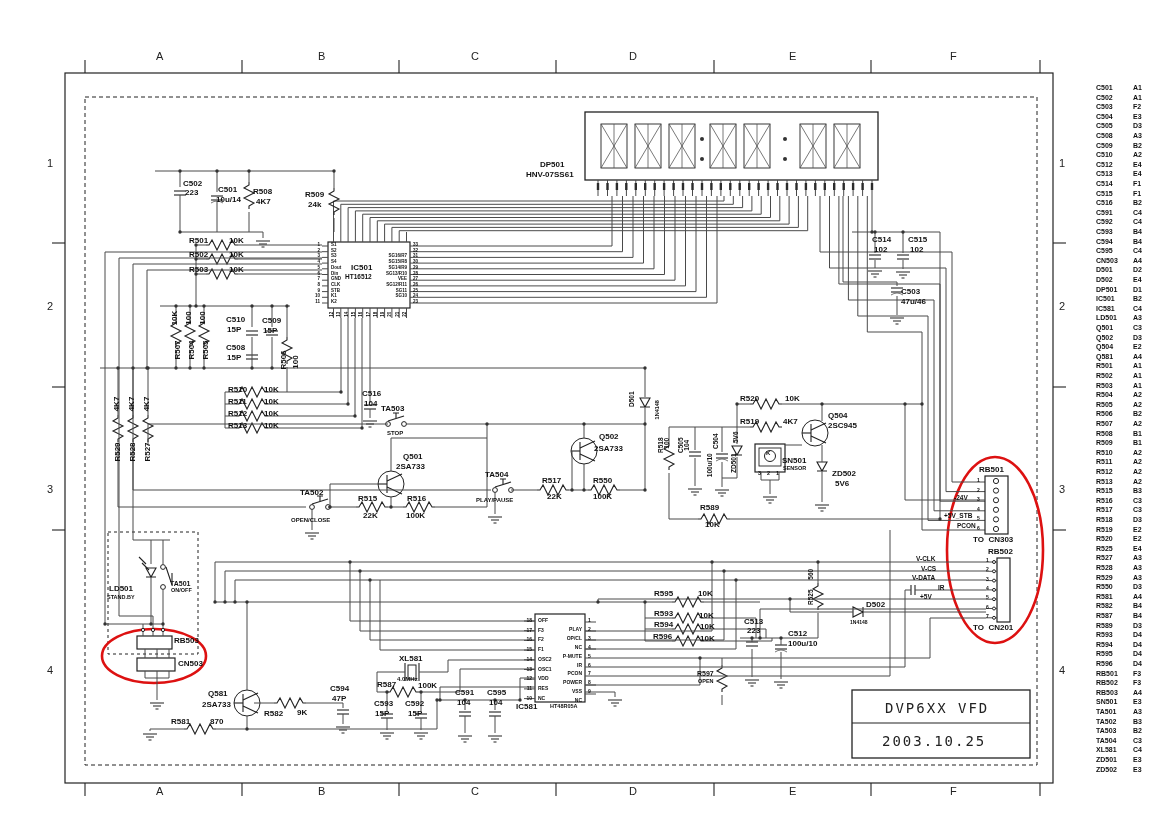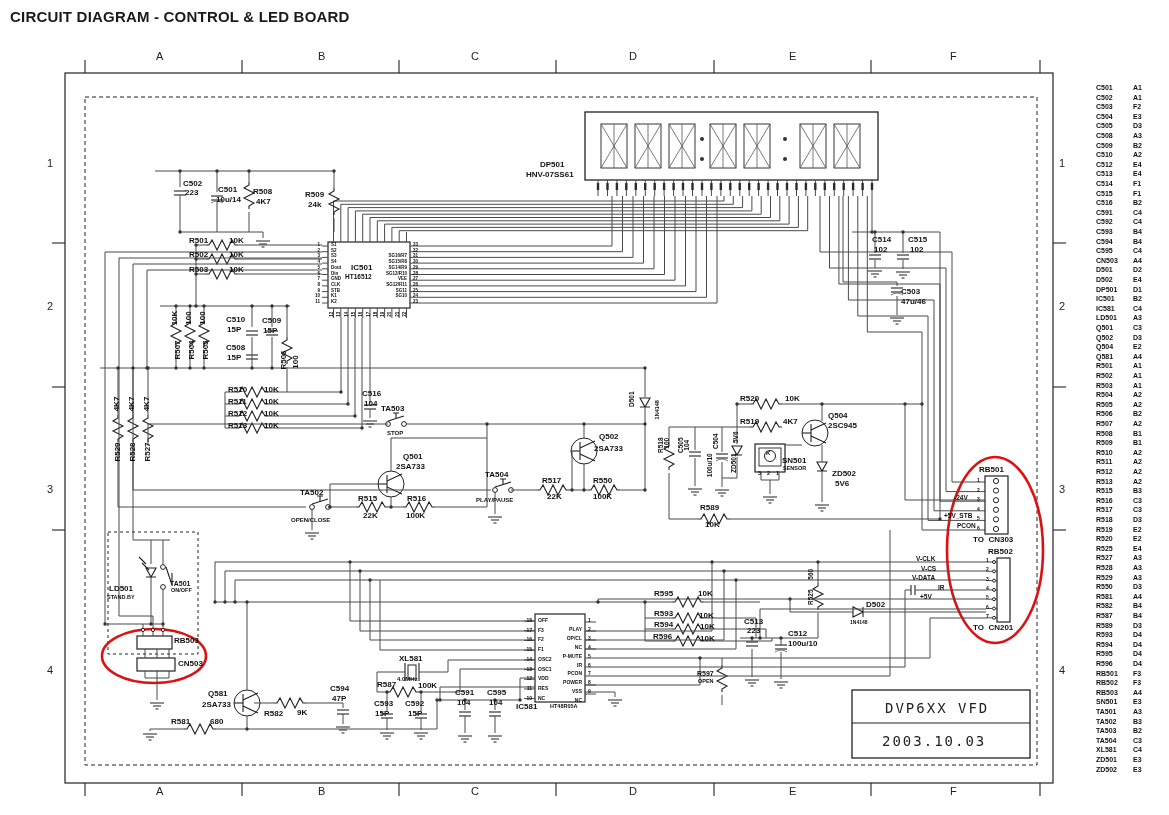--- a/index.html
+++ b/index.html
@@ -18,21 +18,20 @@
         color:#111;line-height:1;}
   .idx-ref{width:37px;}
   .tb-text{position:absolute;font-family:"DejaVu Sans Mono",monospace;font-size:14px;color:#222;
         letter-spacing:2px;white-space:pre;}
   .bound{position:absolute;font-weight:bold;color:#111;font-size:8px;line-height:1;white-space:pre;}
 </style>
 </head>
 <body>
 
 <div id="page">
-  <div id="main-title">CIRCUIT DIAGRAM - CONTROL &amp; LED BOARD</div>
 
   <svg id="wires" width="1169" height="815">
       <rect x="65" y="73" width="988" height="710" fill="none" stroke="#222" stroke-width="1.2"></rect>
       <rect x="85" y="97" width="952" height="668" fill="none" stroke="#222" stroke-width="1" stroke-dasharray="4 3"></rect>
       <rect x="108" y="532" width="90" height="122" fill="none" stroke="#222" stroke-width="1" stroke-dasharray="3 3"></rect>
       <rect x="852" y="690" width="178" height="68" fill="none" stroke="#222" stroke-width="1.3"></rect>
       <path d="M852 723 H1030" class="c"></path>
       <path d="M85 73 V60" class="c"></path>
       <path d="M85 783 V796" class="c"></path>
       <path d="M242 73 V60" class="c"></path>
@@ -838,21 +837,21 @@
       <span class="lbl" style="left: 107px; top: 595px; font-size: 5.5px;">STAND.BY</span>
       <span class="lbl" style="left: 170px; top: 580px; font-size: 7px;">TA501</span>
       <span class="lbl" style="left: 171px; top: 588px; font-size: 5.5px;">ON/OFF</span>
       <span class="lbl" style="left: 174px; top: 637px;">RB503</span>
       <span class="lbl" style="left: 178px; top: 660px;">CN503</span>
       <span class="lbl" style="left: 208px; top: 690px;">Q581</span>
       <span class="lbl" style="left: 202px; top: 701px;">2SA733</span>
       <span class="lbl" style="left: 264px; top: 710px;">R582</span>
       <span class="lbl" style="left: 297px; top: 709px;">9K</span>
       <span class="lbl" style="left: 171px; top: 718px;">R581</span>
-      <span class="lbl" style="left: 210px; top: 718px;">680</span>
+      <span class="lbl" style="left: 210px; top: 718px;">870</span>
       <span class="lbl" style="left: 330px; top: 685px;">C594</span>
       <span class="lbl" style="left: 332px; top: 695px;">47P</span>
       <span class="lbl" style="left: 399px; top: 655px;">XL581</span>
       <span class="lbl" style="left: 397px; top: 676px; font-size: 6px;">4.0MHz</span>
       <span class="lbl" style="left: 377px; top: 681px;">R587</span>
       <span class="lbl" style="left: 418px; top: 682px;">100K</span>
       <span class="lbl" style="left: 374px; top: 700px;">C593</span>
       <span class="lbl" style="left: 375px; top: 710px;">15P</span>
       <span class="lbl" style="left: 405px; top: 700px;">C592</span>
       <span class="lbl" style="left: 408px; top: 710px;">15P</span>
@@ -1264,14 +1263,14 @@
   <span class="bound" style="left:526px;top:171px">HNV-07SS61</span>
   <span class="bound" style="left:351px;top:264px">IC501</span>
   <span class="bound" style="left:345px;top:274px;font-size:6.5px">HT16512</span>
   <span class="bound" style="left:516px;top:703px">IC581</span>
   <span class="bound" style="left:550px;top:704px;font-size:5.5px">HT48R05A</span>
   <span class="bound" style="left:979px;top:466px">RB501</span>
   <span class="bound" style="left:973px;top:536px">TO  CN303</span>
   <span class="bound" style="left:988px;top:548px">RB502</span>
   <span class="bound" style="left:973px;top:624px">TO  CN201</span>
   <span class="tb-text" style="left:885px;top:700px">DVP6XX VFD</span>
-  <span class="tb-text" style="left:882px;top:733px">2003.10.03</span>
+  <span class="tb-text" style="left:882px;top:733px">2003.10.25</span>
 </div>
 
 </body></html>

